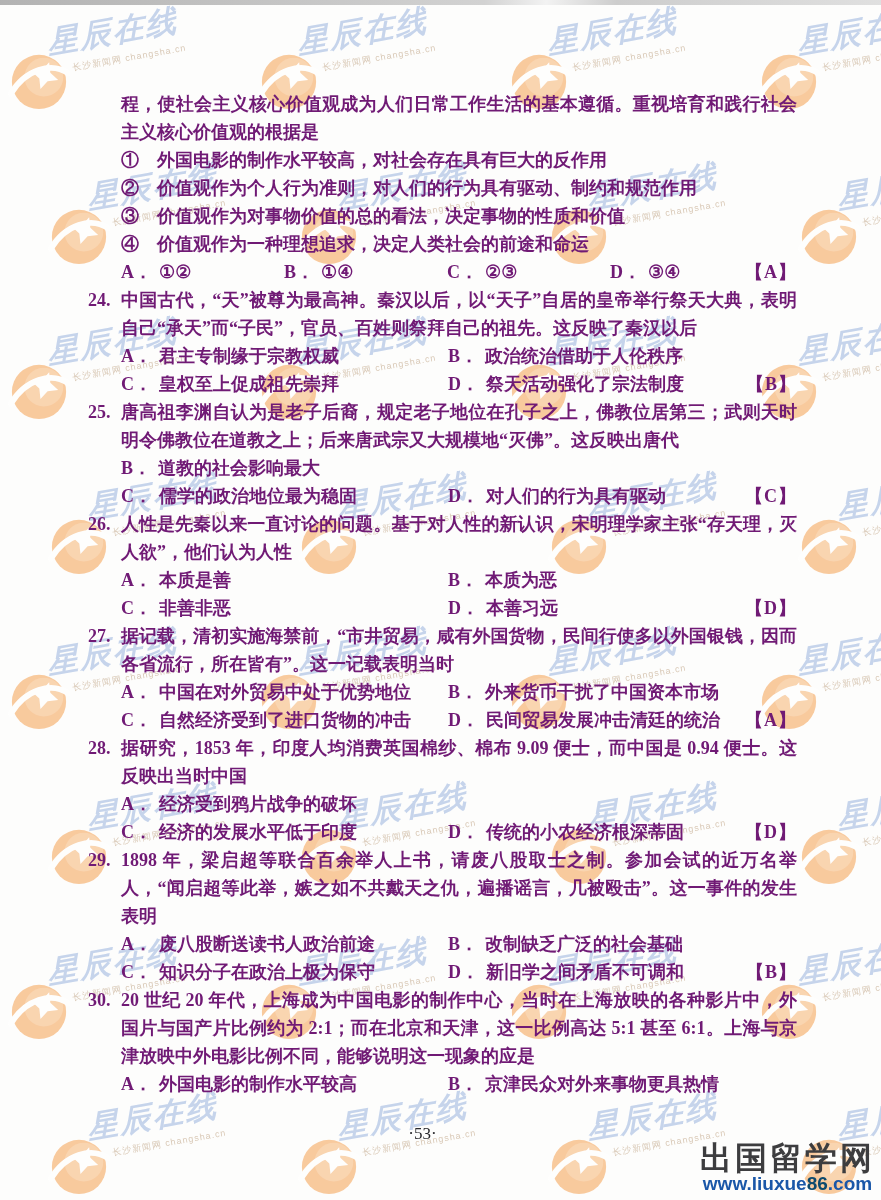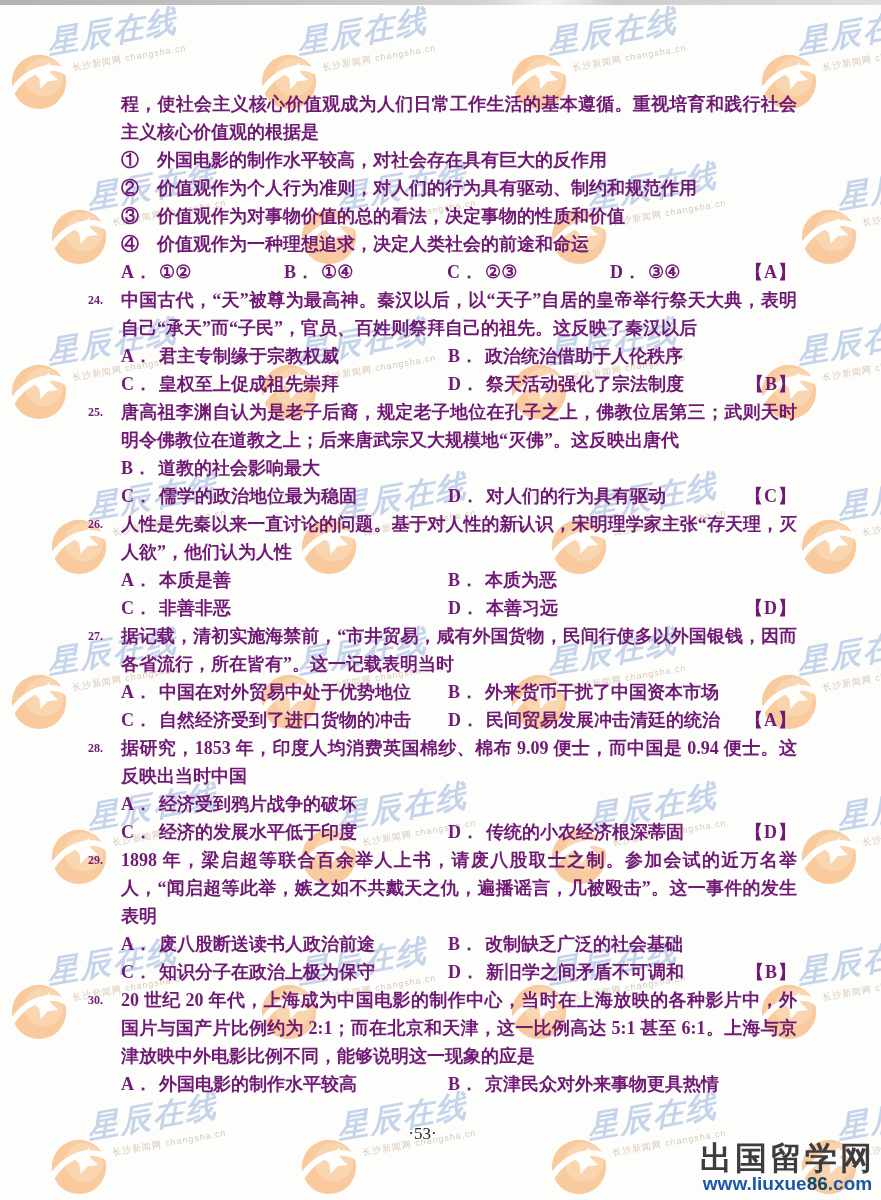--- a/index.html
+++ b/index.html
@@ -14,21 +14,21 @@
   .wm-txt{position:absolute;left:46px;top:2px;transform:rotate(-10deg);transform-origin:left bottom}
   .wm-brand{display:block;font-family:"Liberation Sans","DejaVu Sans",sans-serif;font-style:italic;
        font-weight:700;font-size:31px;letter-spacing:2px;color:#a5bce2;white-space:nowrap;
        transform:skewX(-6deg)}
   .wm-sub{display:block;font-family:"Liberation Sans","DejaVu Sans",sans-serif;font-size:9px;
        color:#c3a98c;letter-spacing:1px;margin:1px 0 0 20px;white-space:nowrap}
   
   .content{position:absolute;left:88px;top:90px;width:709px;z-index:2;color:#701a75}
   .q{position:relative;padding-left:33px}
   .line{font-size:18px;line-height:28px;font-weight:600}
-  .q-num{position:absolute;left:0;top:0;font-size:12px;line-height:28px;font-weight:600}
+  .q-num{position:absolute;left:0;top:0;font-size:18px;line-height:28px;font-weight:600}
   .stem{text-align:justify}
   .sub{text-align:justify}
   .opt-row{display:flex;position:relative}
   .opt-cell{white-space:nowrap}
   .c1{width:327px;flex:0 0 auto}
   .c2{flex:1 1 auto}
   .c4{width:163px;flex:0 0 auto}
   .opt-label{margin-right:7px}
   .ans{position:absolute;right:0;top:0;font-weight:700;letter-spacing:1px}
   

